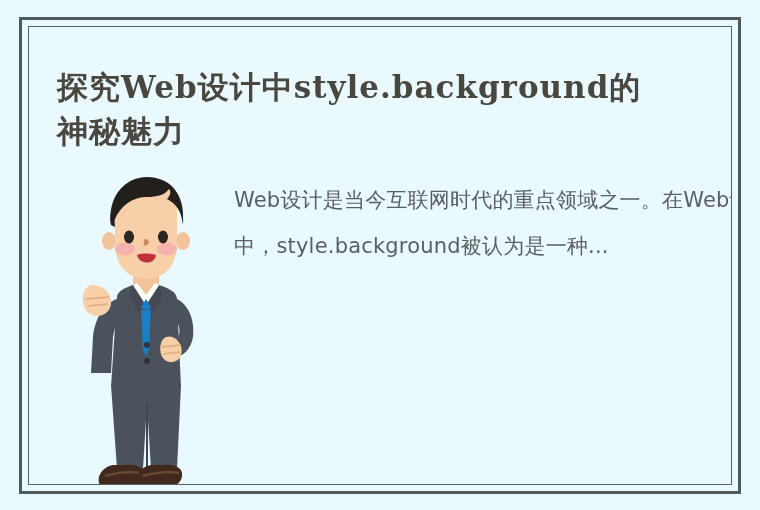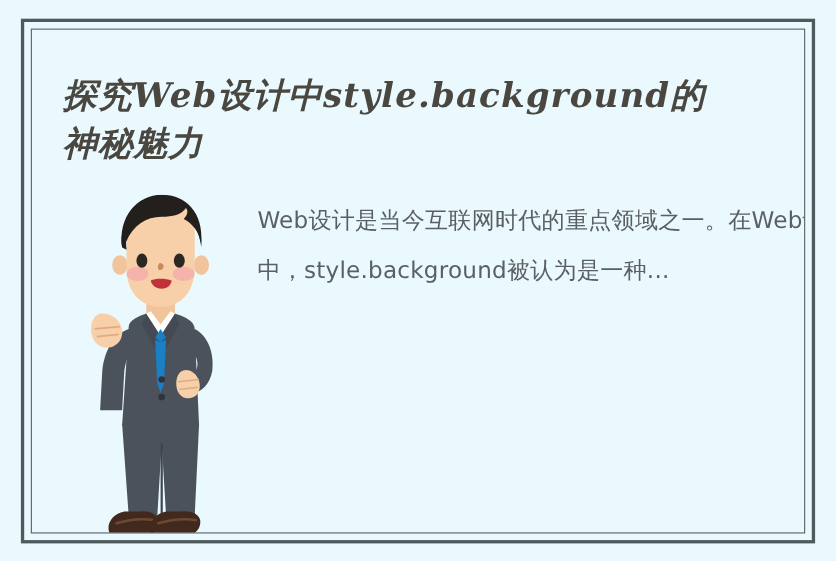--- a/index.html
+++ b/index.html
@@ -33,21 +33,20 @@
     border: 1px solid #566265;
     background: #e9f9fd;
     overflow: hidden;
   }
   .title {
     position: absolute;
     left: 28px;
     top: 38px;
     width: 610px;
     font-family: "DejaVu Serif", serif;
-    font-style: italic;
     font-weight: 700;
     font-size: 31px;
     line-height: 44px;
     letter-spacing: 1px;
     color: #4a4741;
     white-space: normal;
   }
   .illustration {
     position: absolute;
     left: 42px;

